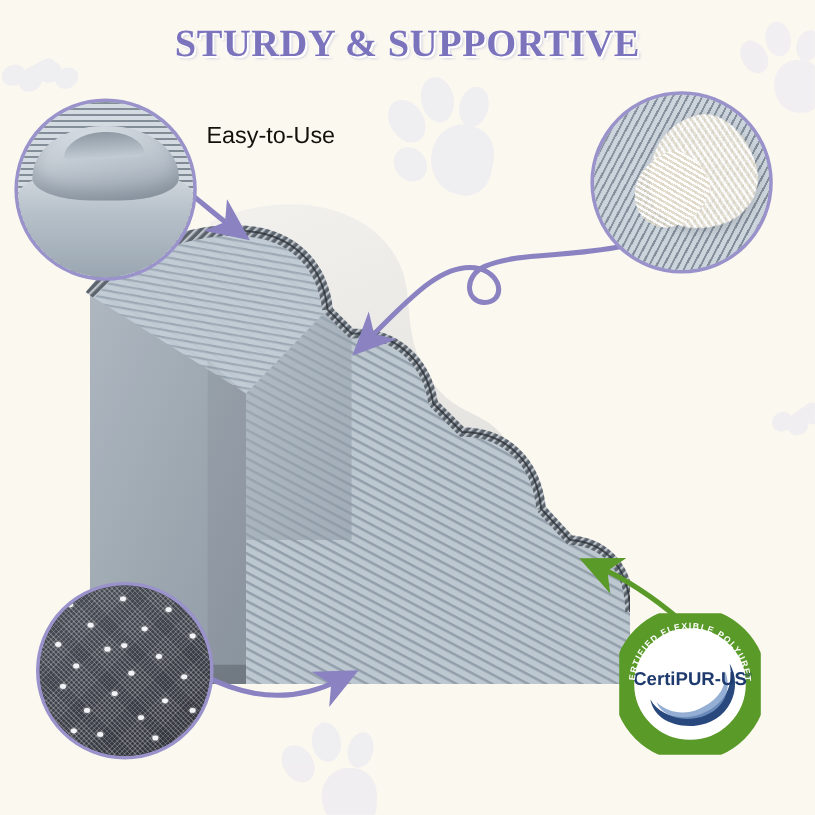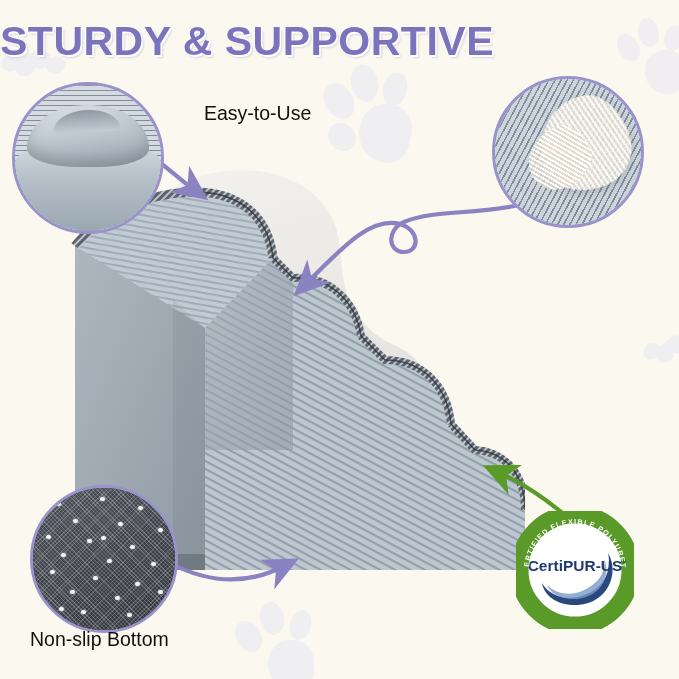--- a/index.html
+++ b/index.html
@@ -19,27 +19,27 @@
     position:absolute; background:#e7e6f2; border-radius:50%;
   }
   .bone { position:absolute; }
   .bone i {
     position:absolute; background:#e7e6f2; border-radius:50%;
   }
 
   
   #title {
     position:absolute; left:0; right:0; top:18px;
-    text-align:left;
-    font-size:41px; font-weight:bold;
+    text-align:center;
+    font-size:32px; font-weight:bold;
     letter-spacing:.5px;
     color:#7b74bd;
     text-shadow: 1.5px 1.5px 0 #ffffff, -0.5px -0.5px 0 #ffffff,
                  2.5px 2.5px 2px rgba(120,114,180,.25);
-    font-family:Liberation Sans, sans-serif;
+    font-family:Liberation Serif, serif;
   }
 
   
   #product { position:absolute; left:55px; top:150px; width:470px; height:420px; }
   #product svg { display:block; }
 
   
   .circle {
     position:absolute; border-radius:50%;
     border:3px solid #9a92ca;
@@ -318,26 +318,25 @@
         <i style="left:58%;top:76%"></i>
           <i style="left:88%;top:72%"></i>
         <i style="left:34%;top:86%"></i>
           <i style="left:66%;top:88%"></i>
         <i style="left:48%;top:34%"></i>
           <i style="left:18%;top:84%"></i>
       </div>
     </div>
   </div>
 
-  <div class="label" style="left:172px;top:102px;margin-left:32px;">
+  <div class="label" style="left:172px;top:102px;">
     <div>Easy-to-Use</div>
   </div>
 
 
-  <div class="label" style="left:30px;top:628px;">Non-slip Bottom</div>
 
 
   <div id="badge">
     <svg width="118" height="118" viewBox="0 0 118 118">
       <defs>
         <path id="arcTop" d="M 13,59 A 46,46 0 0 1 105,59"></path>
         <path id="arcBot" d="M 16,59 A 43,43 0 0 0 102,59"></path>
       </defs>
       <circle cx="59" cy="59" r="58" fill="#ffffff"></circle>
       <circle cx="59" cy="59" r="55" fill="none" stroke="#5a9a29" stroke-width="19"></circle>

